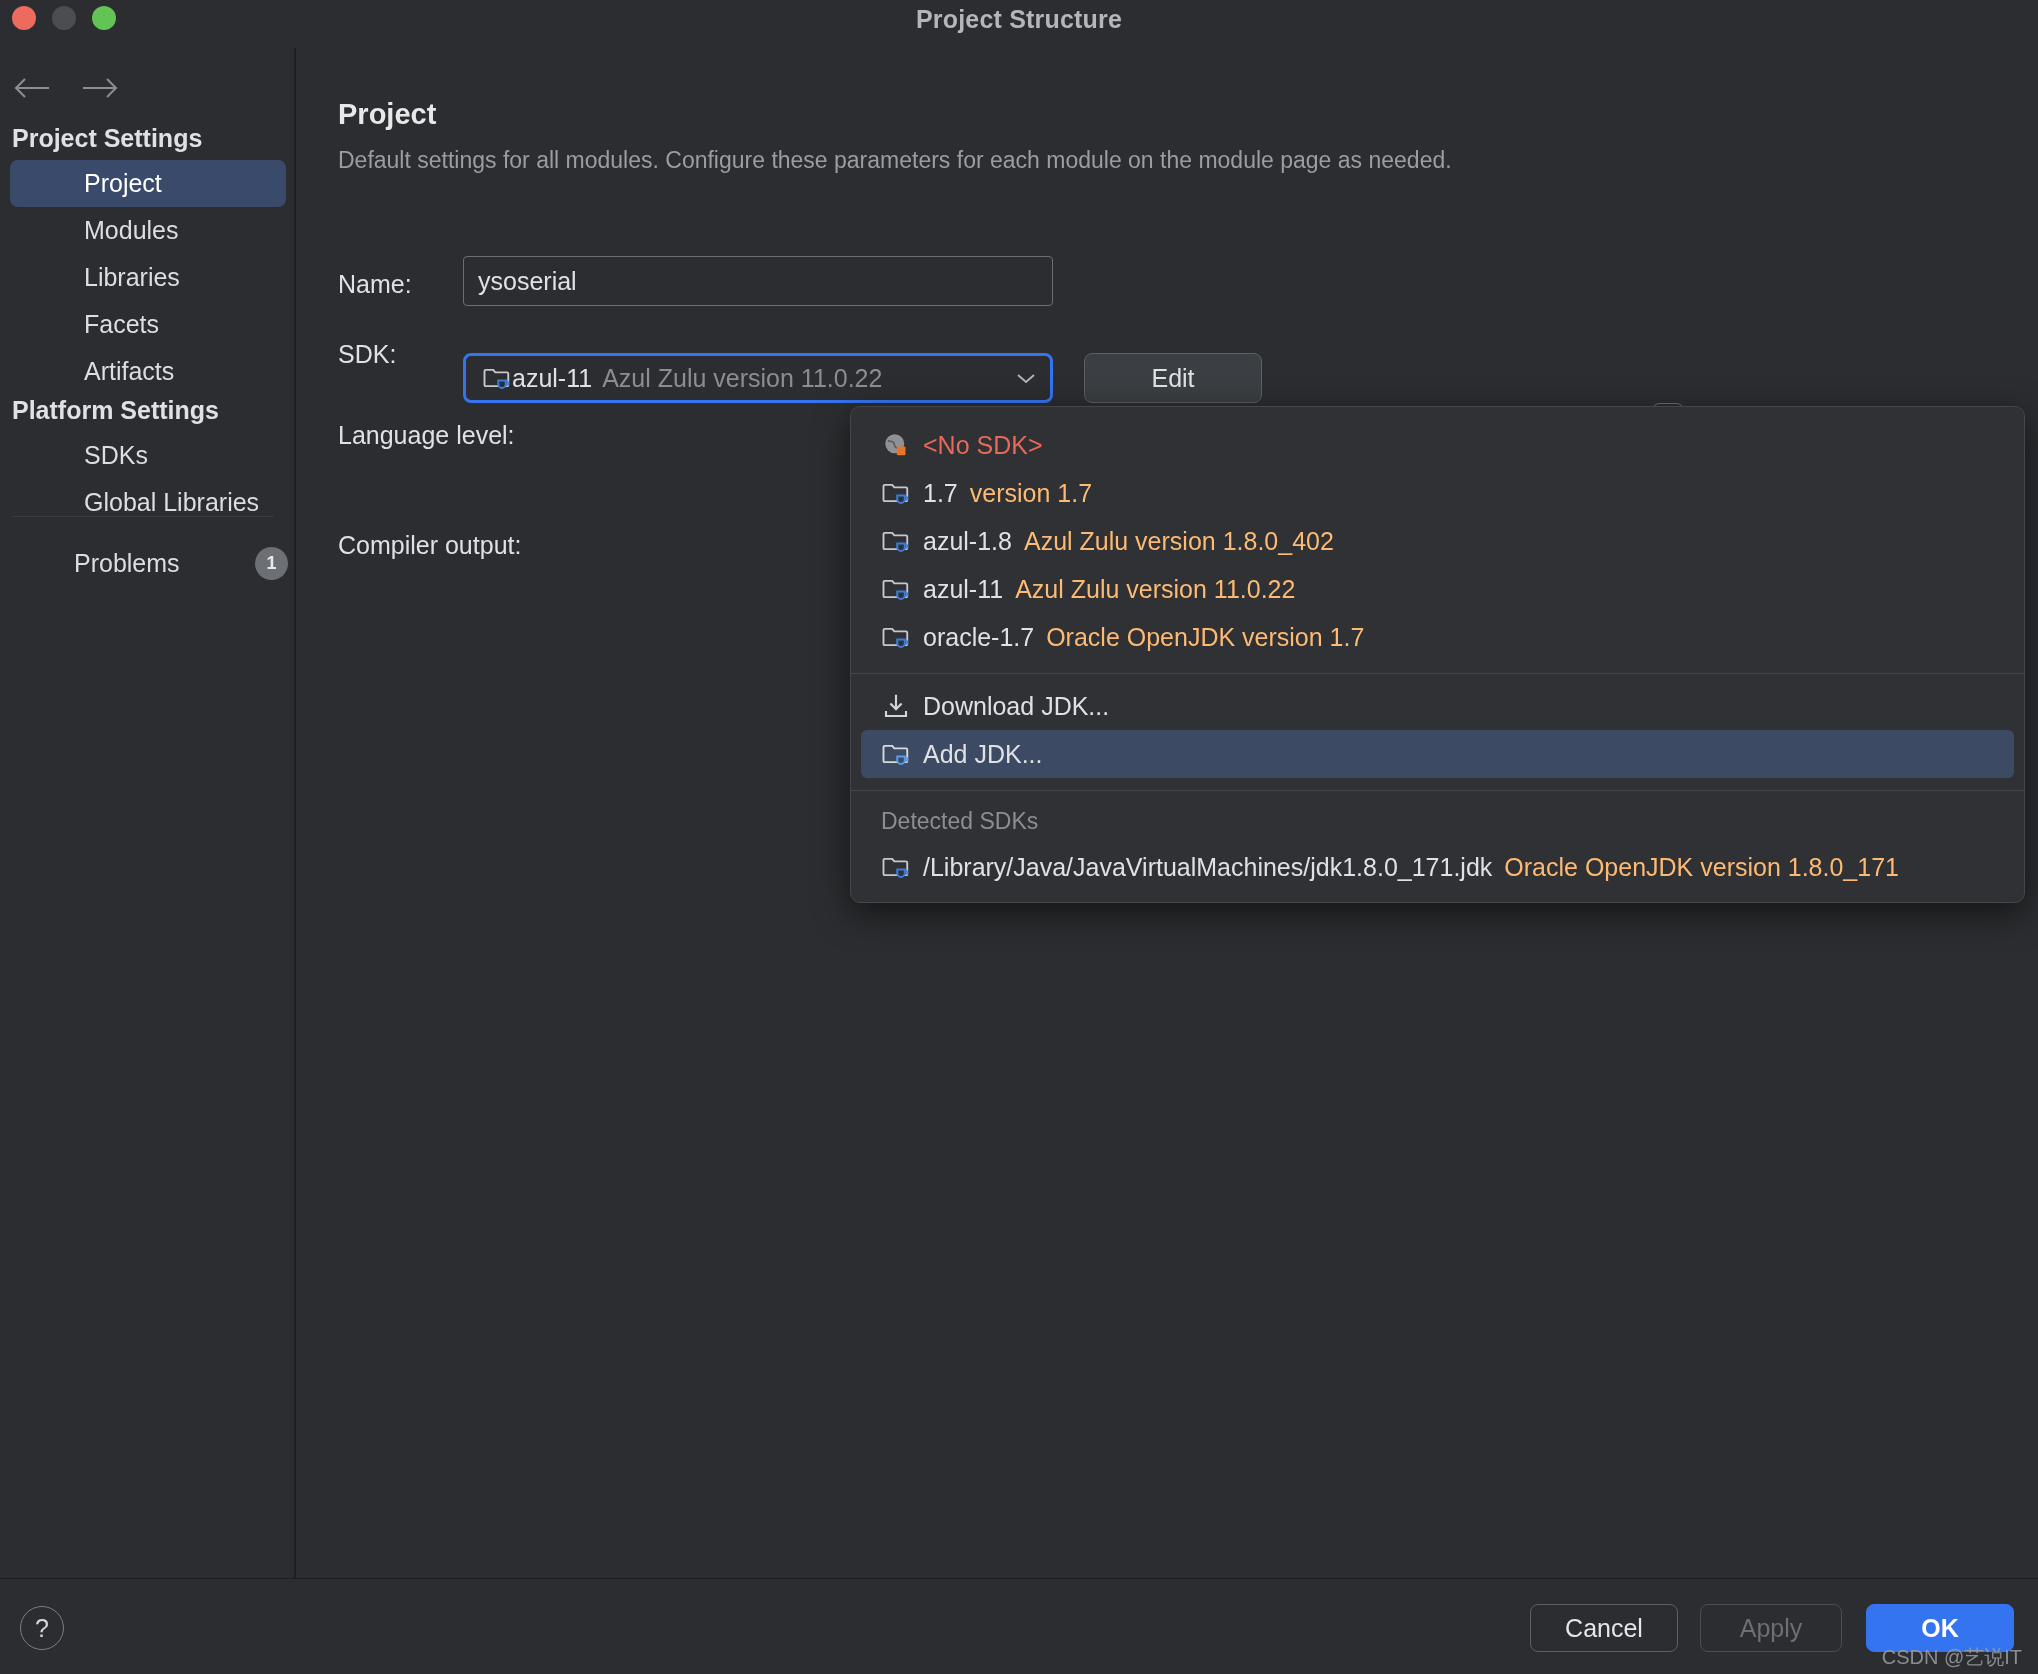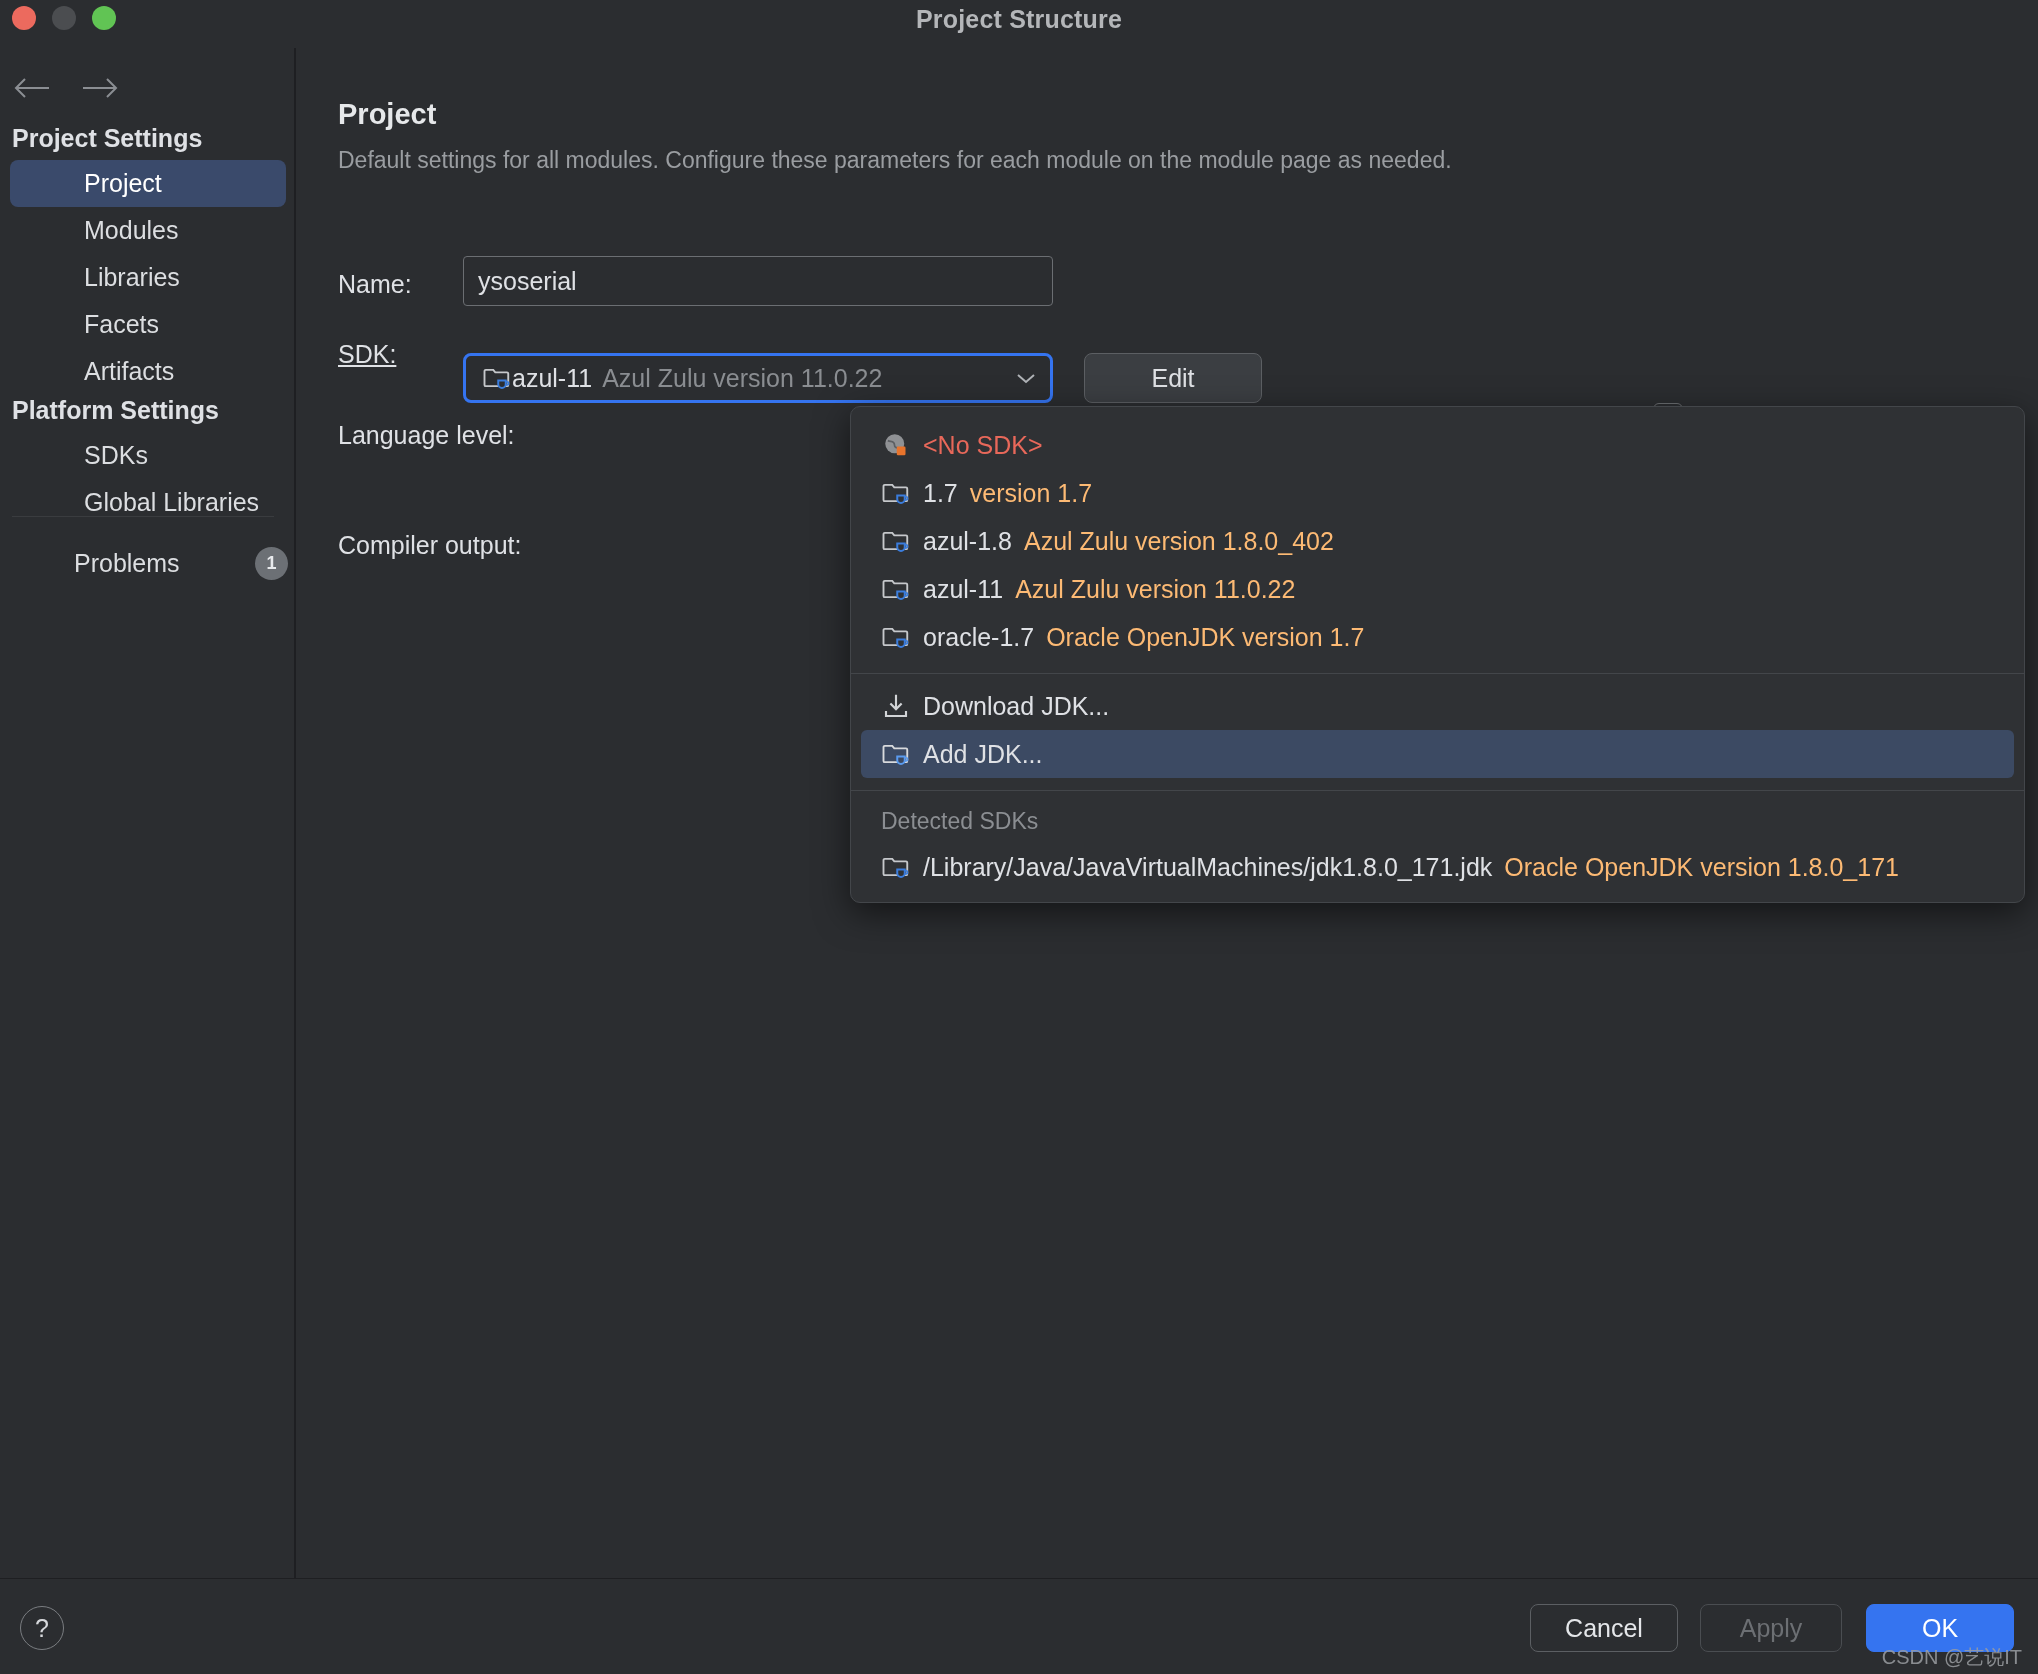--- a/index.html
+++ b/index.html
@@ -404,21 +404,21 @@
   </div>
 
   <div class="content">
 
     <div class="page-title">Project</div>
     <div class="page-subtitle">Default settings for all modules. Configure these parameters for each module on the module page as needed.</div>
 
     <div class="field-label" style="left:40px; top:222px;">Name:</div>
     <input class="text-input" style="left: 165px; top: 208px; width: 590px; height: 50px;" value="ysoserial">
 
-    <div class="field-label" style="left:40px; top:292px;text-decoration:underline;">SDK:</div>
+    <div class="field-label" style="left:40px; top:292px;">SDK:</div>
 
     <div class="combo">
       <span class="ic">
         <svg width="30" height="30" viewBox="0 0 24 24" fill="none">
           <path d="M3 5.5h6l1.6 2H20a1 1 0 0 1 1 1v9a1 1 0 0 1-1 1H3a1 1 0 0 1-1-1v-11a1 1 0 0 1 1-1z" stroke="#c6c8cb" stroke-width="1.5"></path>
           <path d="M13 14h6v3a3 3 0 0 1-3 3h0a3 3 0 0 1-3-3v-3z" fill="#2b2d30" stroke="#3b7ddd" stroke-width="1.6"></path>
           <path d="M19 15h1a1.3 1.3 0 0 1 0 2.6h-1" stroke="#3b7ddd" stroke-width="1.3" fill="none"></path>
         </svg>
       </span>
       <span class="combo-text">
@@ -555,20 +555,20 @@
     <div class="help-btn">
       <span>?</span>
     </div>
 
     <div class="bbtn" style="left:1530px; width:148px;">
       <span>Cancel</span>
     </div>
     <div class="bbtn disabled" style="left:1700px; width:142px;">
       <span>Apply</span>
     </div>
-    <div class="bbtn primary" style="left:1866px; width:148px;">
+    <div class="bbtn primary" style="left:1866px; width:148px;font-weight:bold;">
       <span>OK</span>
     </div>
 
     <div class="watermark">CSDN @艺说IT</div>
   </div>
 
 </div>
 
 </body></html>

